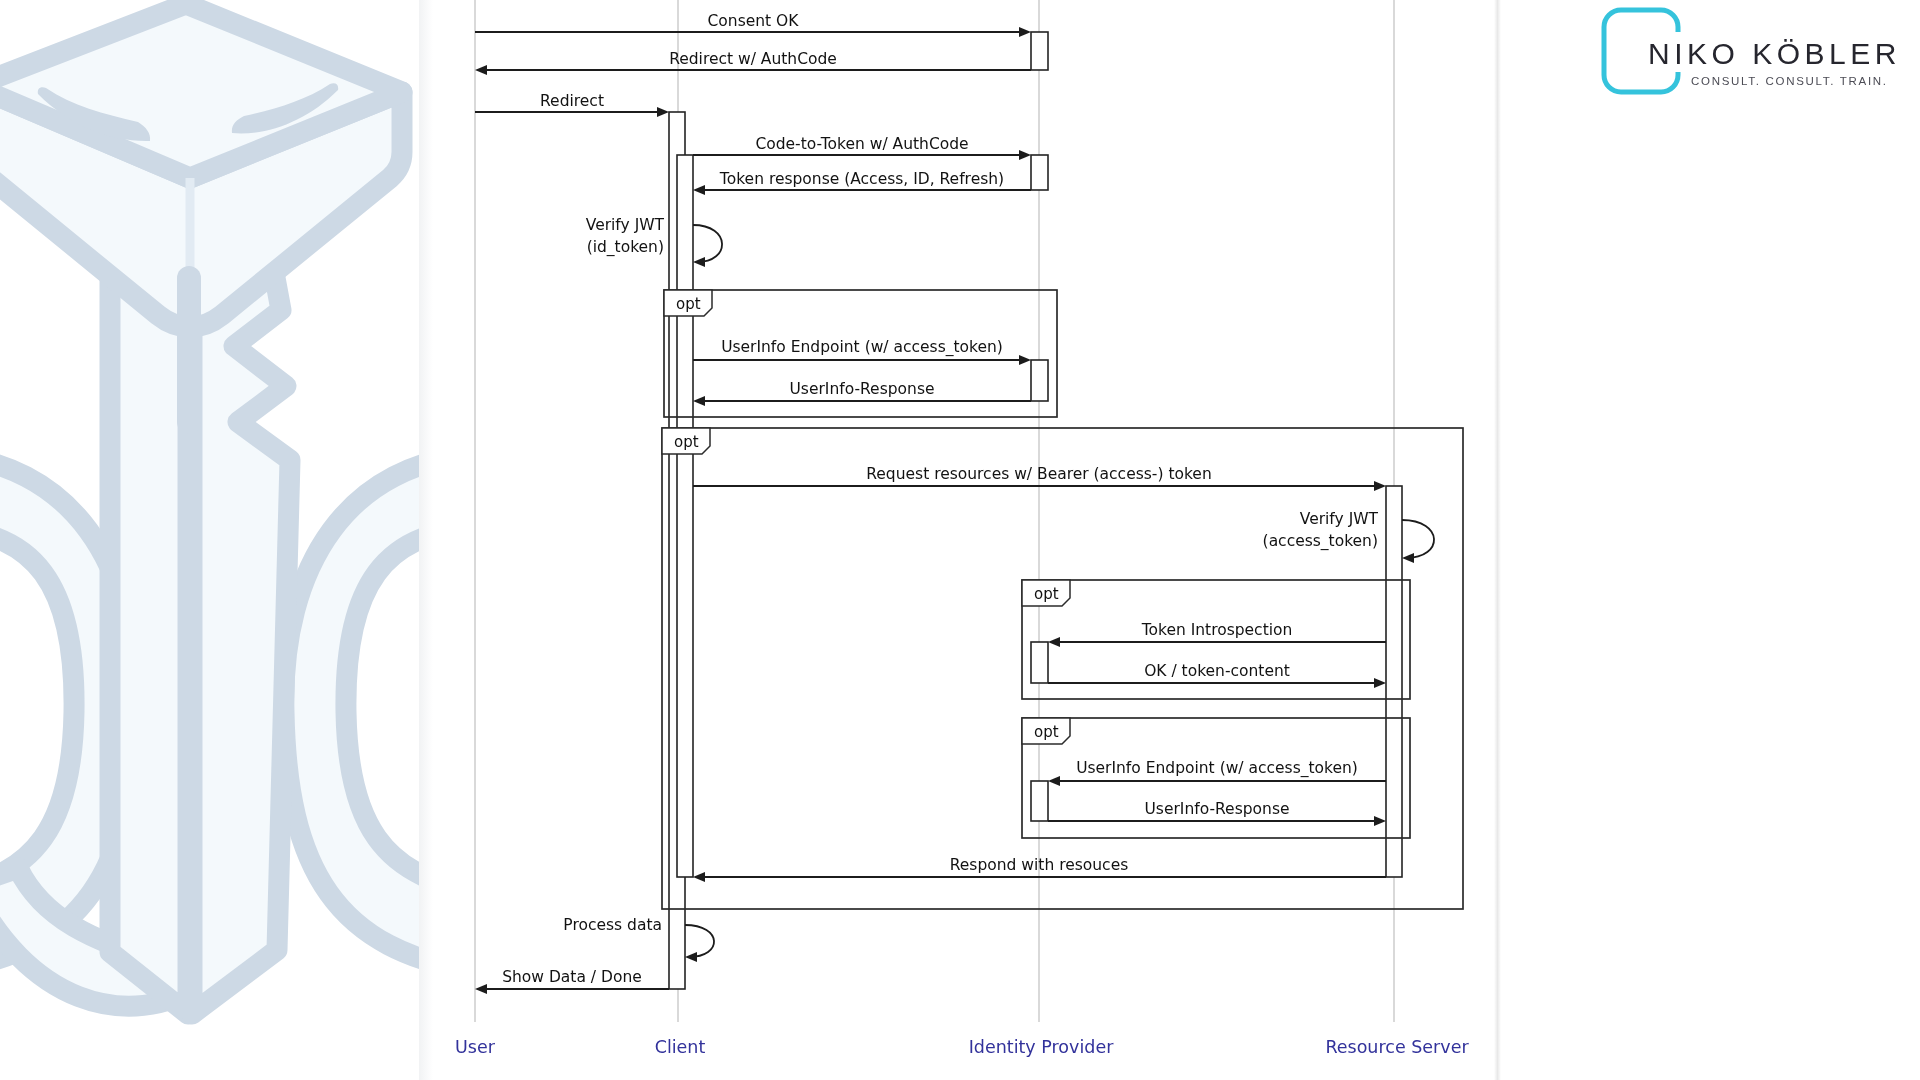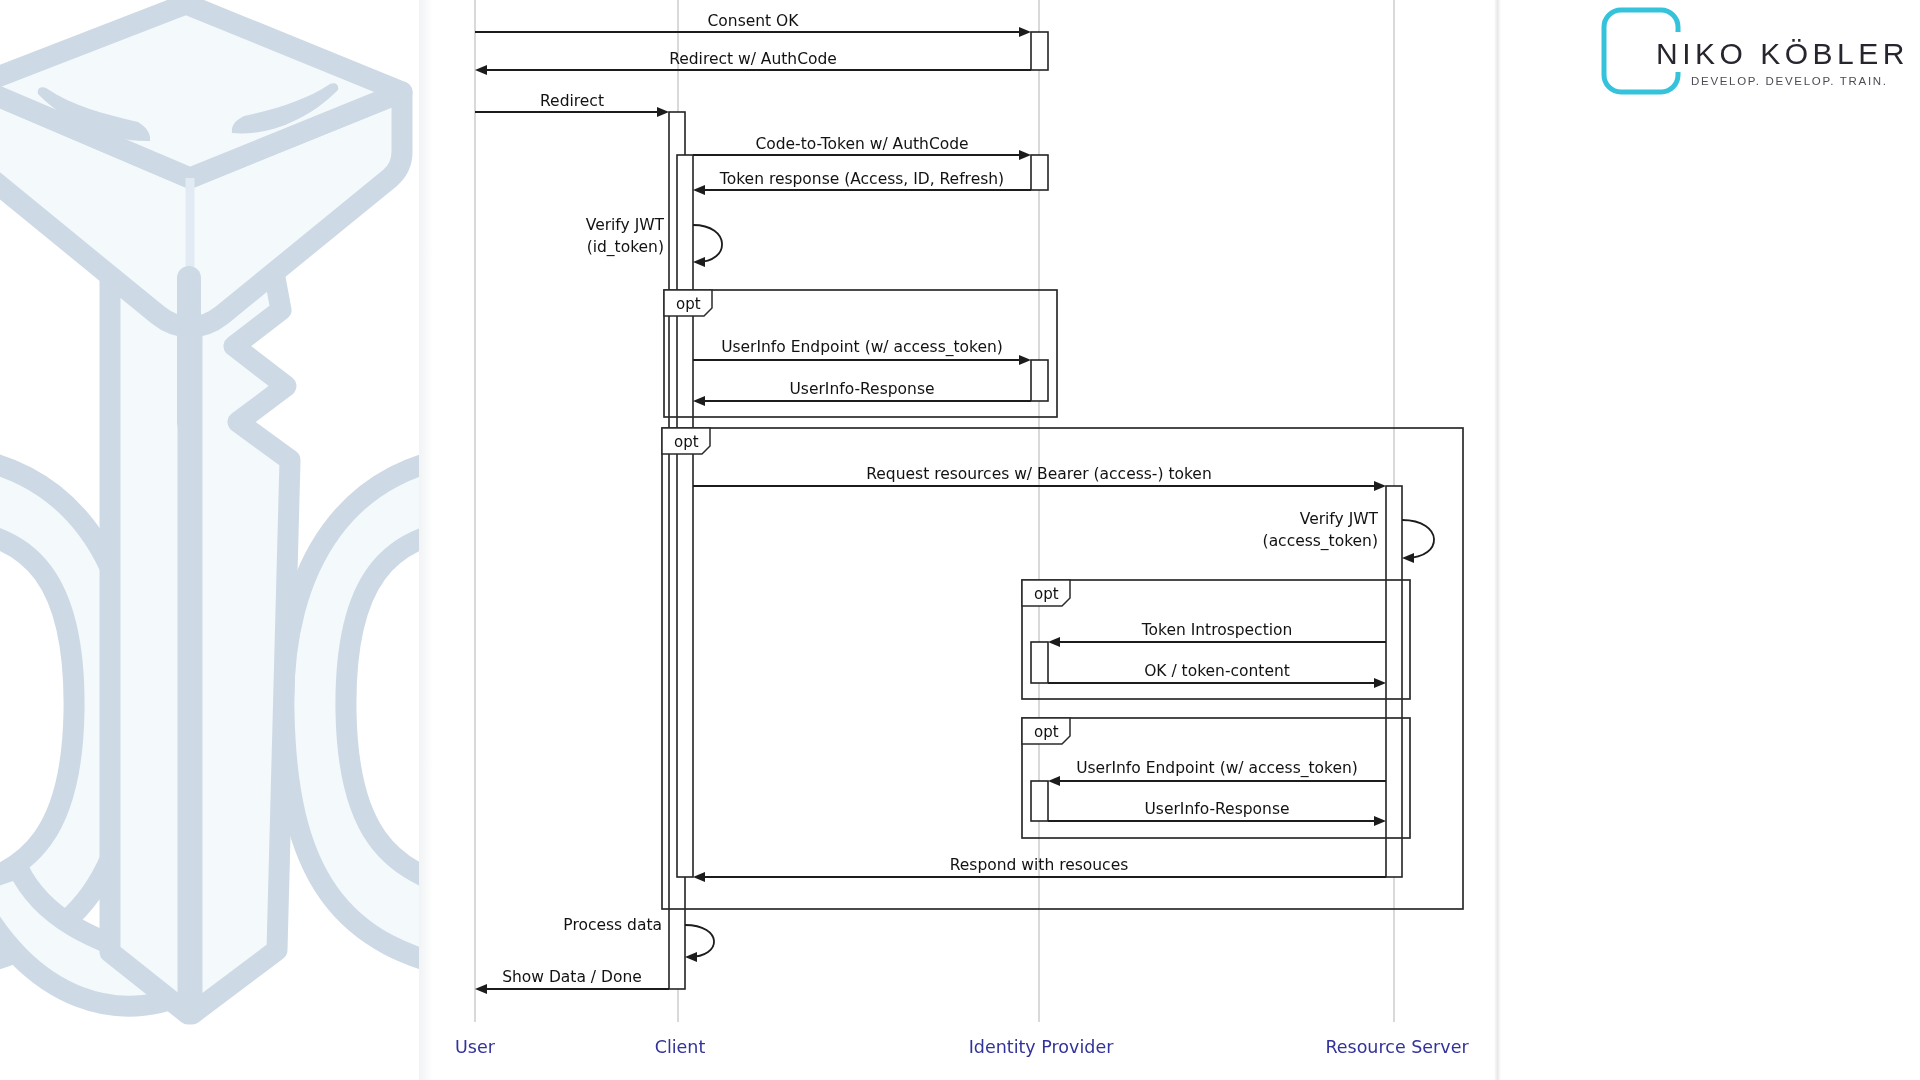--- a/index.html
+++ b/index.html
@@ -20,21 +20,21 @@
   .tab-label{font-size:15px;fill:#101010;}
   .participant-label{font-size:17.5px;fill:#32329b;text-anchor:middle;}
   .lifeline{stroke:#c9c9c9;stroke-width:1.4;}
   .bar{fill:#ffffff;stroke:#242424;stroke-width:1.6;}
   .arrow{stroke:#1c1c1c;stroke-width:1.8;fill:none;}
   .head{fill:#1c1c1c;stroke:none;}
   .frag{fill:none;stroke:#2b2b2b;stroke-width:1.7;}
   .tab{fill:#ffffff;stroke:#2b2b2b;stroke-width:1.5;}
   
   .brand{position:absolute;left:1600px;top:6px;width:300px;height:95px;}
-  .brand-title{position:absolute;left:56px;top:31px;font-family:"Liberation Sans",sans-serif;
+  .brand-title{position:absolute;left:48px;top:31px;font-family:"Liberation Sans",sans-serif;
     font-size:30px;font-weight:500;letter-spacing:4.5px;color:#26262e;white-space:nowrap;}
   .brand-tagline{position:absolute;left:91px;top:69px;font-family:"Liberation Sans",sans-serif;
     font-size:11.5px;letter-spacing:1.7px;color:#4c4c55;white-space:nowrap;}
 </style>
 </head>
 <body>
 
 <div class="watermark-clip">
   <svg width="420" height="1080" viewBox="0 0 420 1080">
     <g stroke="#cdd9e5" stroke-width="21" stroke-linejoin="round" stroke-linecap="round" fill="#f4f9fc">
@@ -203,14 +203,14 @@
     <text class="participant-label" x="1397" y="1053">Resource Server</text>
   </g>
 </svg>
 
 <div class="brand">
   <svg width="300" height="95" style="position:absolute;left:0;top:0">
     <rect x="4" y="4" width="74" height="82" rx="17" fill="none" stroke="#35c3dc" stroke-width="5"></rect>
     <rect x="68" y="26" width="14" height="40" fill="#ffffff"></rect>
   </svg>
   <div class="brand-title">NIKO KÖBLER</div>
-  <div class="brand-tagline">DEVELOP. DEVELOP. TRAIN.</div>
+  <div class="brand-tagline">CONSULT. CONSULT. TRAIN.</div>
 </div>
 
 </body></html>

